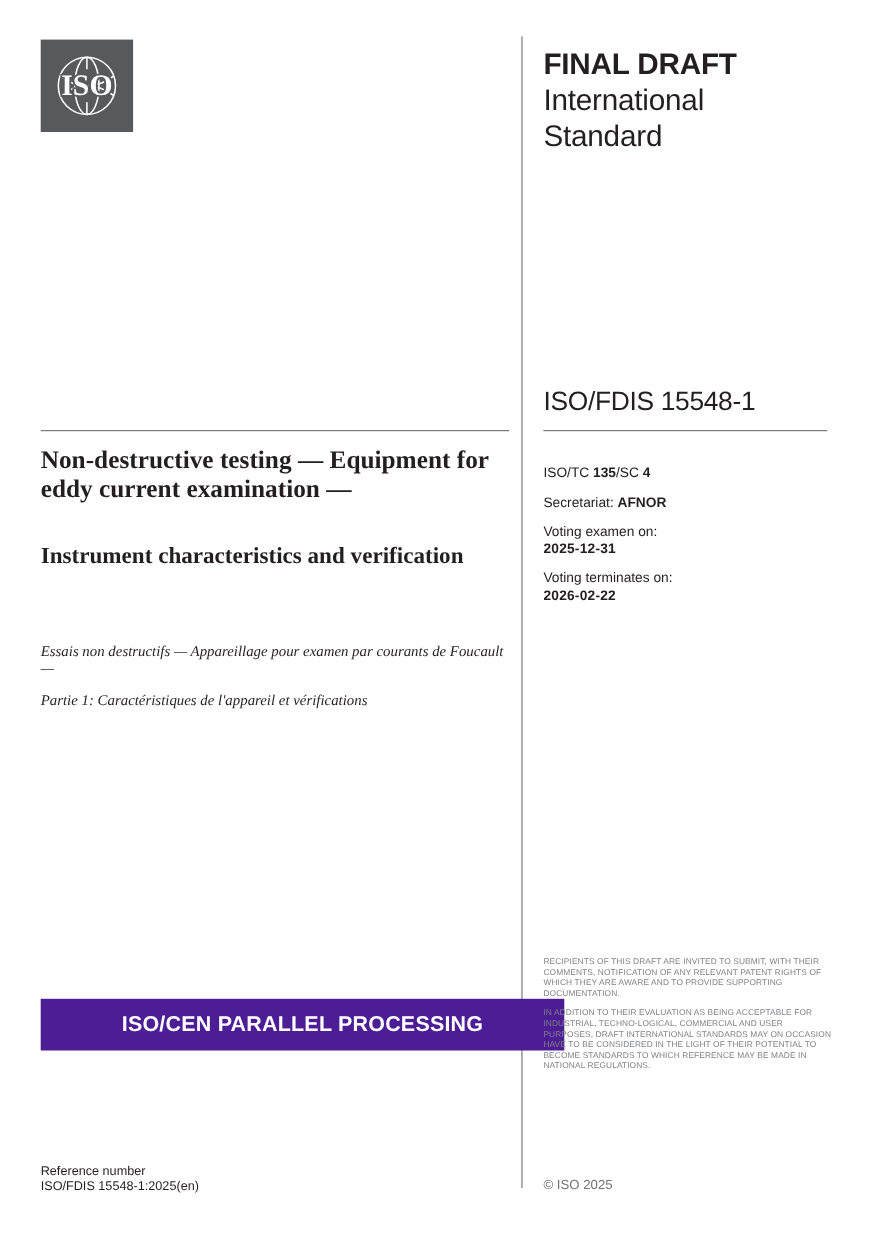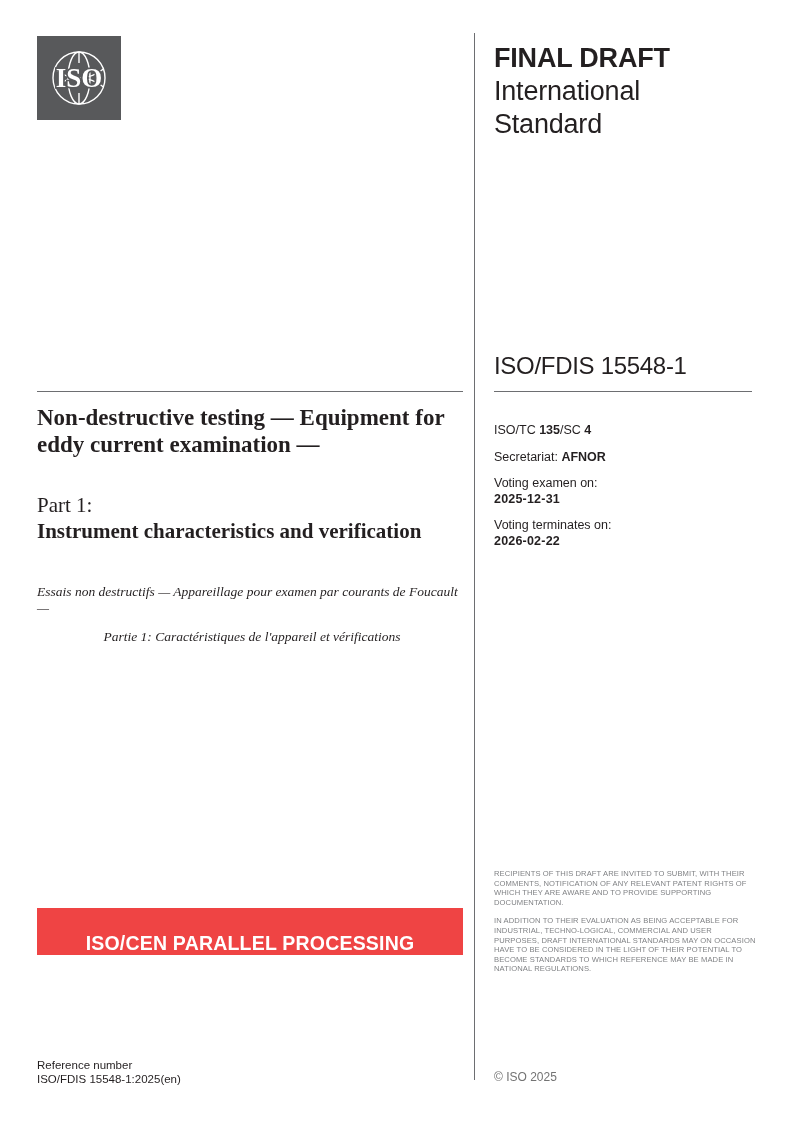--- a/index.html
+++ b/index.html
@@ -126,32 +126,32 @@
     position: absolute;
     left: 37px;
     top: 584px;
     width: 430px;
     font-family: "Liberation Serif", serif;
     font-style: italic;
     font-size: 13.5px;
     line-height: 16px;
     color: #231f20;
   }
-  .title-fr .fr-part { display: block; margin-top: 13px; text-align: center; }
+  .title-fr .fr-part { display: block; margin-top: 13px; }
 
   
   .banner {
     position: absolute;
     left: 37px;
     top: 908px;
-    width: 426px;
+    width: 476px;
     height: 47px;
-    background: #ef4444;
+    background: #4c1d95;
     display: flex;
-    align-items: flex-end;
+    align-items: center;
     justify-content: center;
   }
   .banner-text {
     color: #ffffff;
     font-size: 19.5px;
     font-weight: bold;
     letter-spacing: 0.2px;
   }
 
   
@@ -224,21 +224,20 @@
   </div>
   <div class="meta-line">
     <span>Voting terminates on:</span>
     <span class="meta-val">2026-02-22</span>
   </div>
 </div>
 
 <div class="title-en">Non-destructive testing — Equipment for eddy current examination —</div>
 
 <div class="part-block">
-  <span class="part-label">Part 1:</span>
   <span class="part-title">Instrument characteristics and verification</span>
 </div>
 
 <div class="title-fr">
   <span>Essais non destructifs — Appareillage pour examen par courants de Foucault —</span>
   <span class="fr-part">Partie 1: Caractéristiques de l'appareil et vérifications</span>
 </div>
 
 <div class="banner">
   <span class="banner-text">ISO/CEN PARALLEL PROCESSING</span>

